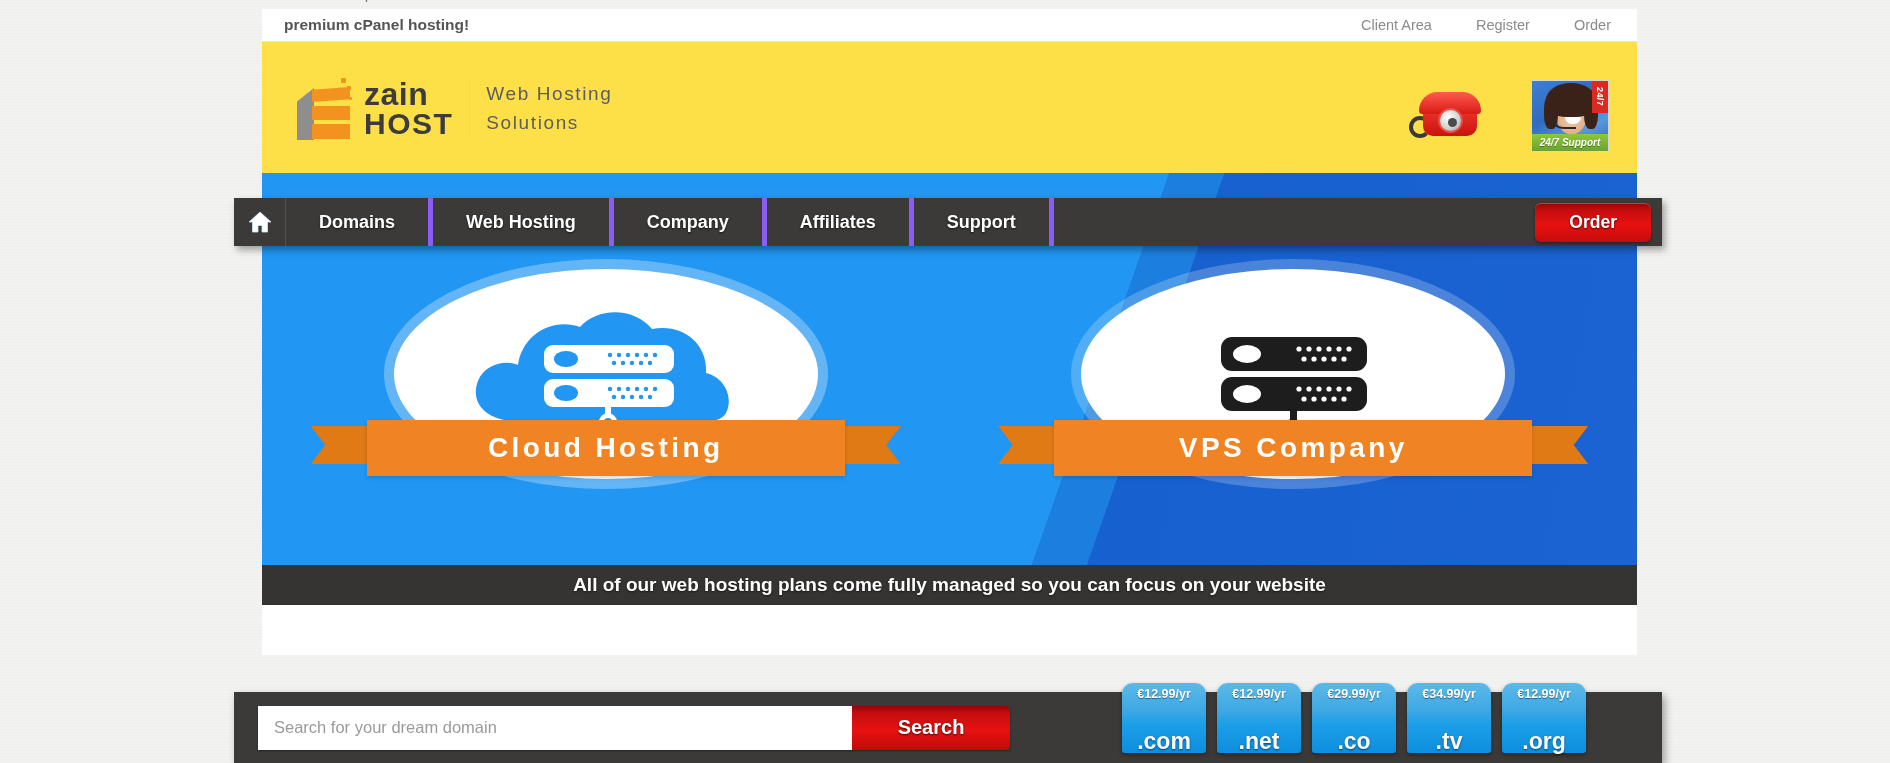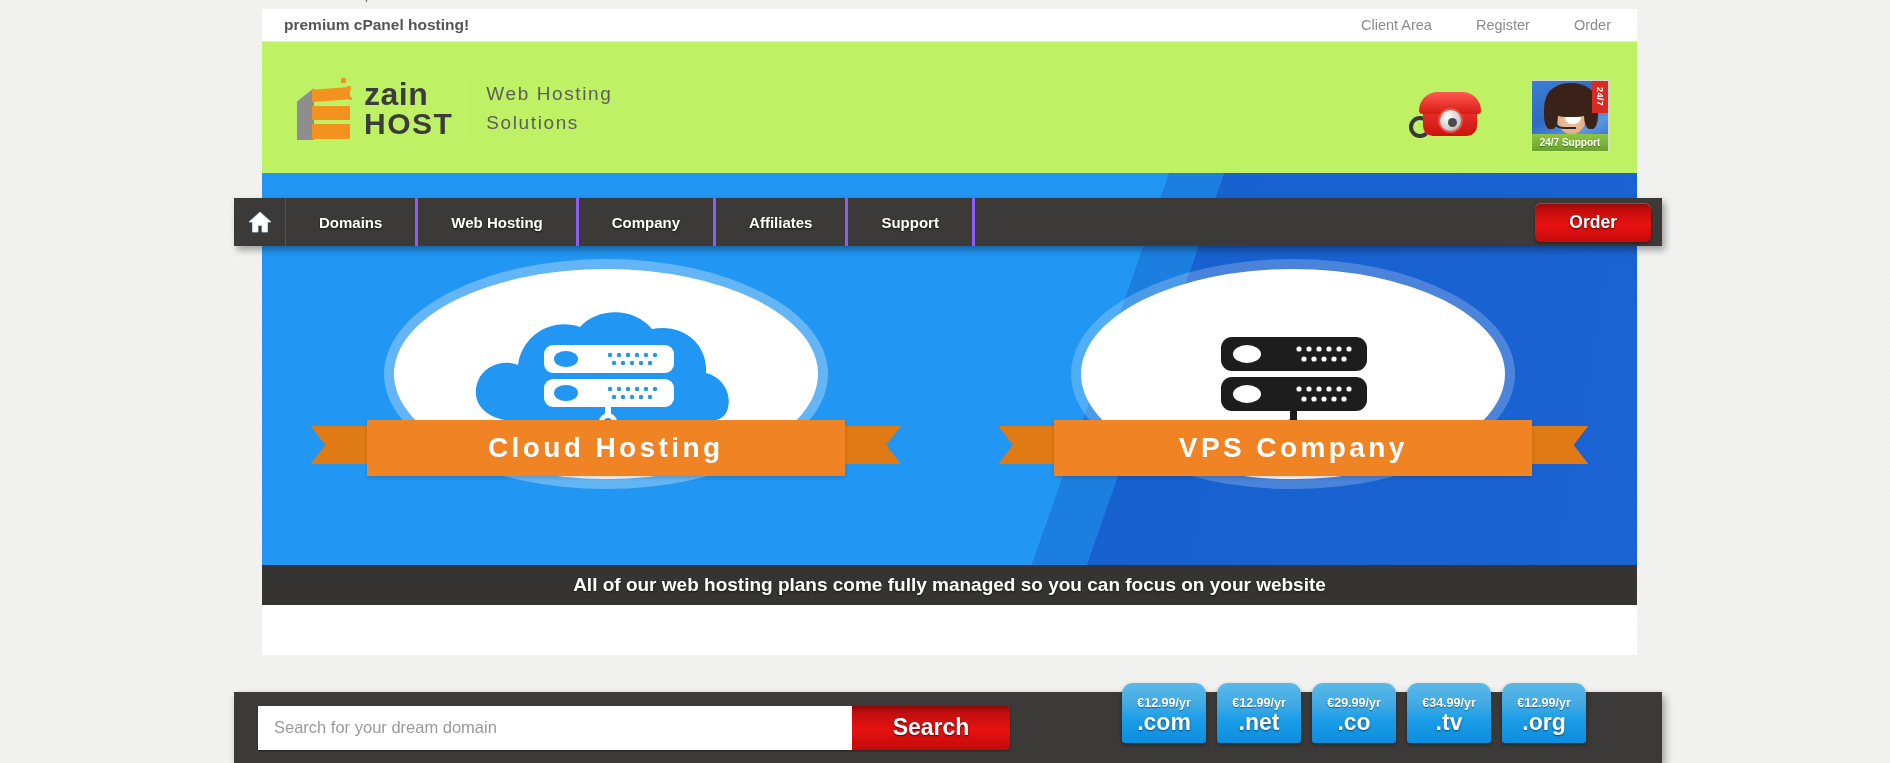--- a/index.html
+++ b/index.html
@@ -72,21 +72,21 @@
     align-items: center;
     gap: 44px;
     font-size: 14.5px;
     color: #8b8b8b;
   }
   .topbar-right a { color: #8b8b8b; text-decoration: none; }
 
   
   .header {
     height: 131px;
-    background: #bef264;
+    background: #fde047;
     position: relative;
   }
 
   
   .logo {
     position: absolute;
     left: 35px;
     top: 36px;
     display: flex;
     align-items: center;
@@ -236,20 +236,21 @@
     letter-spacing: 0.4px;
   }
   .sb-caption {
     position: absolute; left: 0; right: 0; bottom: 0;
     height: 17px;
     background: linear-gradient(#8ec63f, #6ba32c);
     color: #fff;
     font-size: 10px; font-weight: bold;
     display: flex; align-items: center; justify-content: center;
     text-shadow: 0 1px 0 rgba(0,0,0,.35);
+    font-style: italic;
   }
 
   
   .navwrap {
     position: absolute;
     left: 234px;
     top: 198px;
     width: 1428px;
     height: 48px;
     z-index: 5;
@@ -265,24 +266,24 @@
   .nav-home {
     width: 52px;
     display: flex; align-items: center; justify-content: center;
     border-right: 1px solid #545352;
   }
   .home-icon { display:block; }
   .nav-item {
     display: flex; align-items: center; justify-content: center;
     padding: 0 33px;
     color: #ffffff;
-    font-size: 15px;
+    font-size: 18px;
     font-weight: bold;
     text-decoration: none;
-    border-right: 3px solid #8b5cf6;
+    border-right: 5px solid #8b5cf6;
     text-shadow: 0 1px 2px rgba(0,0,0,.7);
     white-space: nowrap;
   }
   .nav-spacer { flex: 1; }
   .nav-order-cell {
     display: flex; align-items: center;
     padding-right: 11px;
   }
   .btn-order {
     background: linear-gradient(#8f0606 0%, #c40d0d 18%, #e81111 55%, #c70b0b 100%);
@@ -432,45 +433,45 @@
     font-size: 16.5px;
     font-family: "Liberation Sans", sans-serif;
     color: #444;
   }
   .search-input::placeholder { color: #9a9a9a; }
   .search-btn {
     width: 158px;
     border: none;
     background: linear-gradient(#8f0606 0%, #c40d0d 16%, #e81111 55%, #c00a0a 100%);
     color: #fff;
-    font-size: 23px;
+    font-size: 20px;
     font-weight: bold;
     text-shadow: 0 1px 2px rgba(0,0,0,.7);
     border-radius: 0 5px 5px 0;
     cursor: pointer;
     font-family: "Liberation Sans", sans-serif;
   }
   .tlds {
     display: flex;
     gap: 11px;
     margin-left: 112px;
     align-items: flex-start;
     align-self: flex-start;
     margin-top: -9px;
   }
   .tld {
     width: 84px;
-    height: 60px;
+    height: 70px;
     border-radius: 11px 11px 3px 3px;
     background: linear-gradient(#5bb9e8 0%, #3fa9e4 38%, #1b9ee8 60%, #0d8ede 100%);
     box-shadow: 0 2px 4px rgba(0,0,0,.35);
     display: flex;
     flex-direction: column;
     align-items: center;
-    justify-content: center;
+    justify-content: space-between;
     gap: 1px;
     padding-top: 4px;
     cursor: pointer;
   }
   .tld-price {
     color: #fff;
     font-size: 12.5px;
     font-weight: bold;
     text-shadow: 0 1px 1px rgba(0,0,0,.45);
   }

